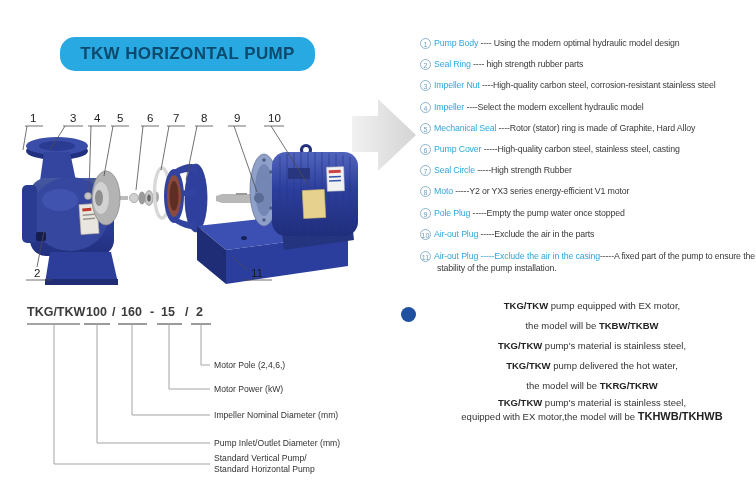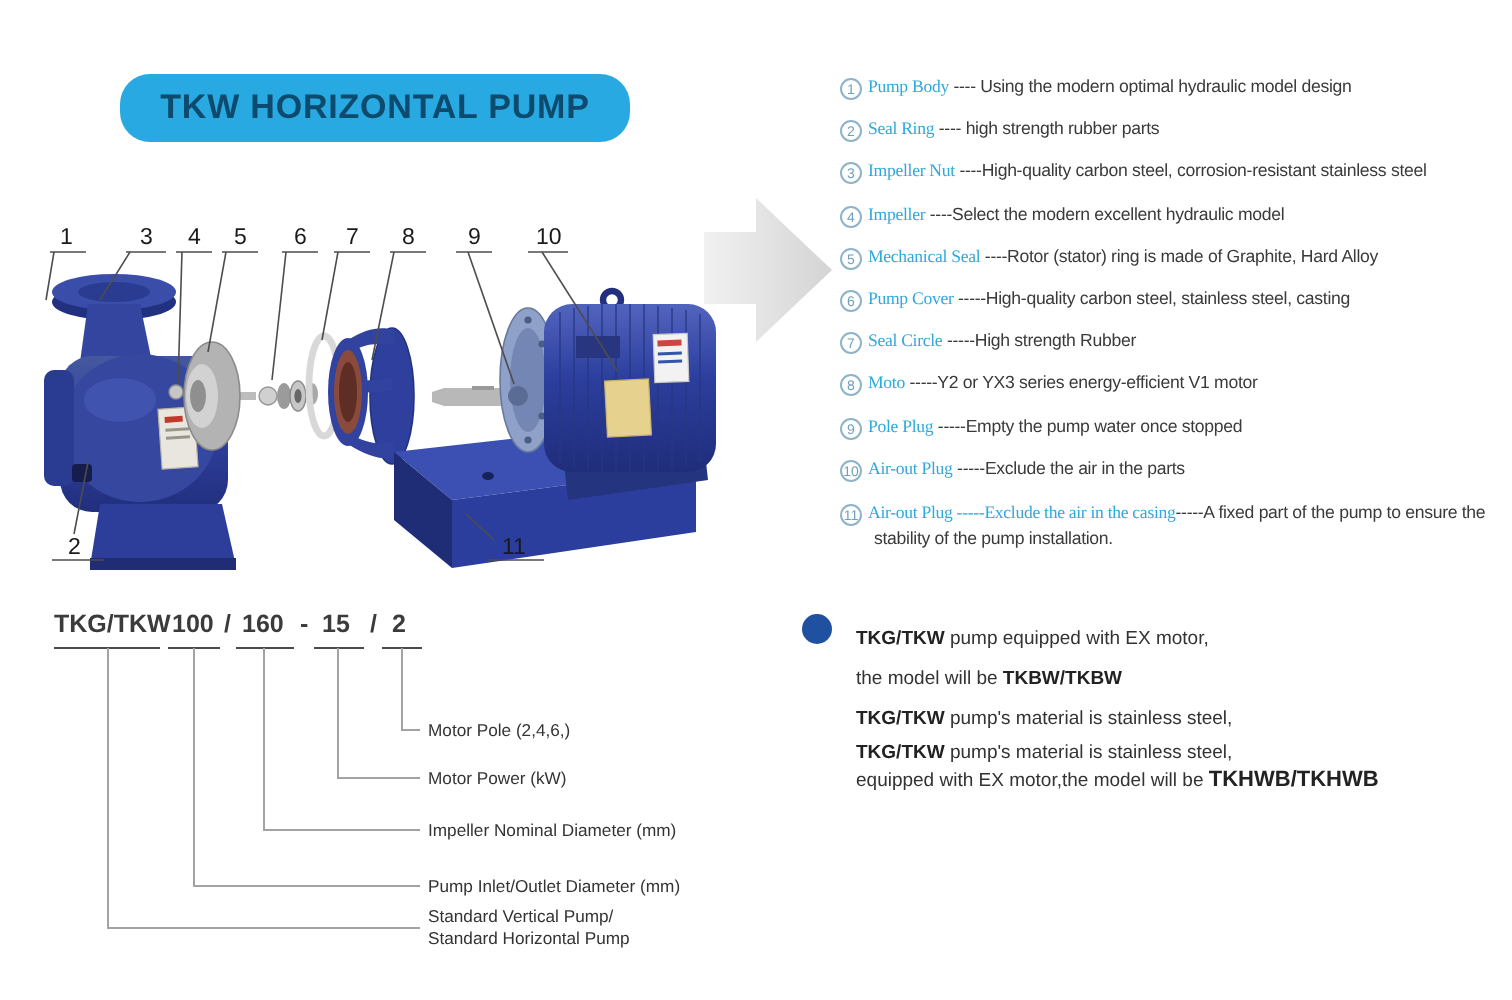--- a/index.html
+++ b/index.html
@@ -20,39 +20,39 @@
     position:absolute; left:420px; top:33px; width:338px; list-style:none;
     font-size:8.8px; letter-spacing:-0.15px; color:#3a3a3a;
   }
   .parts li { padding-left:17px; text-indent:-17px; line-height:21.2px; height:21.2px; }
   .parts li.multi { height:auto; line-height:12.5px; padding-top:5px; }
   .pnum {
     display:inline-block; width:11px; height:11px; border:1px solid #8fb3c9; border-radius:50%;
     font-size:7px; line-height:11px; text-align:center; color:#6fa0bd; text-indent:0;
     vertical-align:-1px; letter-spacing:0; margin-right:3px;
   }
-  .pname { color:#2fa8dc;font-family:Liberation Serif, serif; }
+  .pname { color:#2fa8dc; }
   .pdesc { color:#3a3a3a; white-space:pre-wrap;text-align:right; }
 
   
   .diagram { position:absolute; left:8px; top:95px; width:412px; height:205px; }
   .callout { font-size:11.5px; fill:#1a1a1a; }
   .lead { stroke:#4d4d4d; stroke-width:.8; fill:none; }
 
   
   .modelcode { position:absolute; left:20px; top:300px; width:370px; height:190px; }
   .code { font-size:12.5px; font-weight:bold; fill:#3b3b3b; }
   .uline { stroke:#4a4a4a; stroke-width:1.1; }
   .conn  { stroke:#a3a3a3; stroke-width:1; fill:none; }
   .clabel { font-size:8.6px; fill:#333; }
 
   
   .bullet { position:absolute; left:401px; top:307px; width:15px; height:15px;
             border-radius:50%; background:#2050a0; }
-  .notes { position:absolute; left:428px; top:310px; width:328px; font-size:9.5px; color:#333; }
+  .notes { position:absolute; left:428px; top:296px; width:328px; font-size:9.5px; color:#333;text-align:center; }
   .notes p { line-height:20px; white-space:pre-wrap; }
   .notes .tight p { line-height:13.5px; }
   .notes b { color:#222; }
   .model-lg { font-size:11px; }
 </style>
 </head>
 <body>
 
 <div id="page">
 
@@ -257,19 +257,23 @@
 
   <span class="bullet"></span>
   <div class="notes">
     <div class="note">
       <p><b>TKG/TKW</b><span> pump equipped with EX motor,</span></p>
       <p><span>the model will be </span><b>TKBW/TKBW</b></p>
     </div>
     <div class="note">
       <p><b>TKG/TKW</b><span> pump's material is stainless steel,</span></p>
     </div>
+    <div class="note">
+      <p><b>TKG/TKW</b><span> pump delivered the hot water,</span></p>
+      <p><span>the model will be </span><b>TKRG/TKRW</b></p>
+    </div>
     <div class="note tight">
       <p><b>TKG/TKW</b><span> pump's material is stainless steel,</span></p>
       <p><span>equipped with EX motor,the model will be </span><b class="model-lg">TKHWB/TKHWB</b></p>
     </div>
   </div>
 
 </div>
 
 </body></html>

